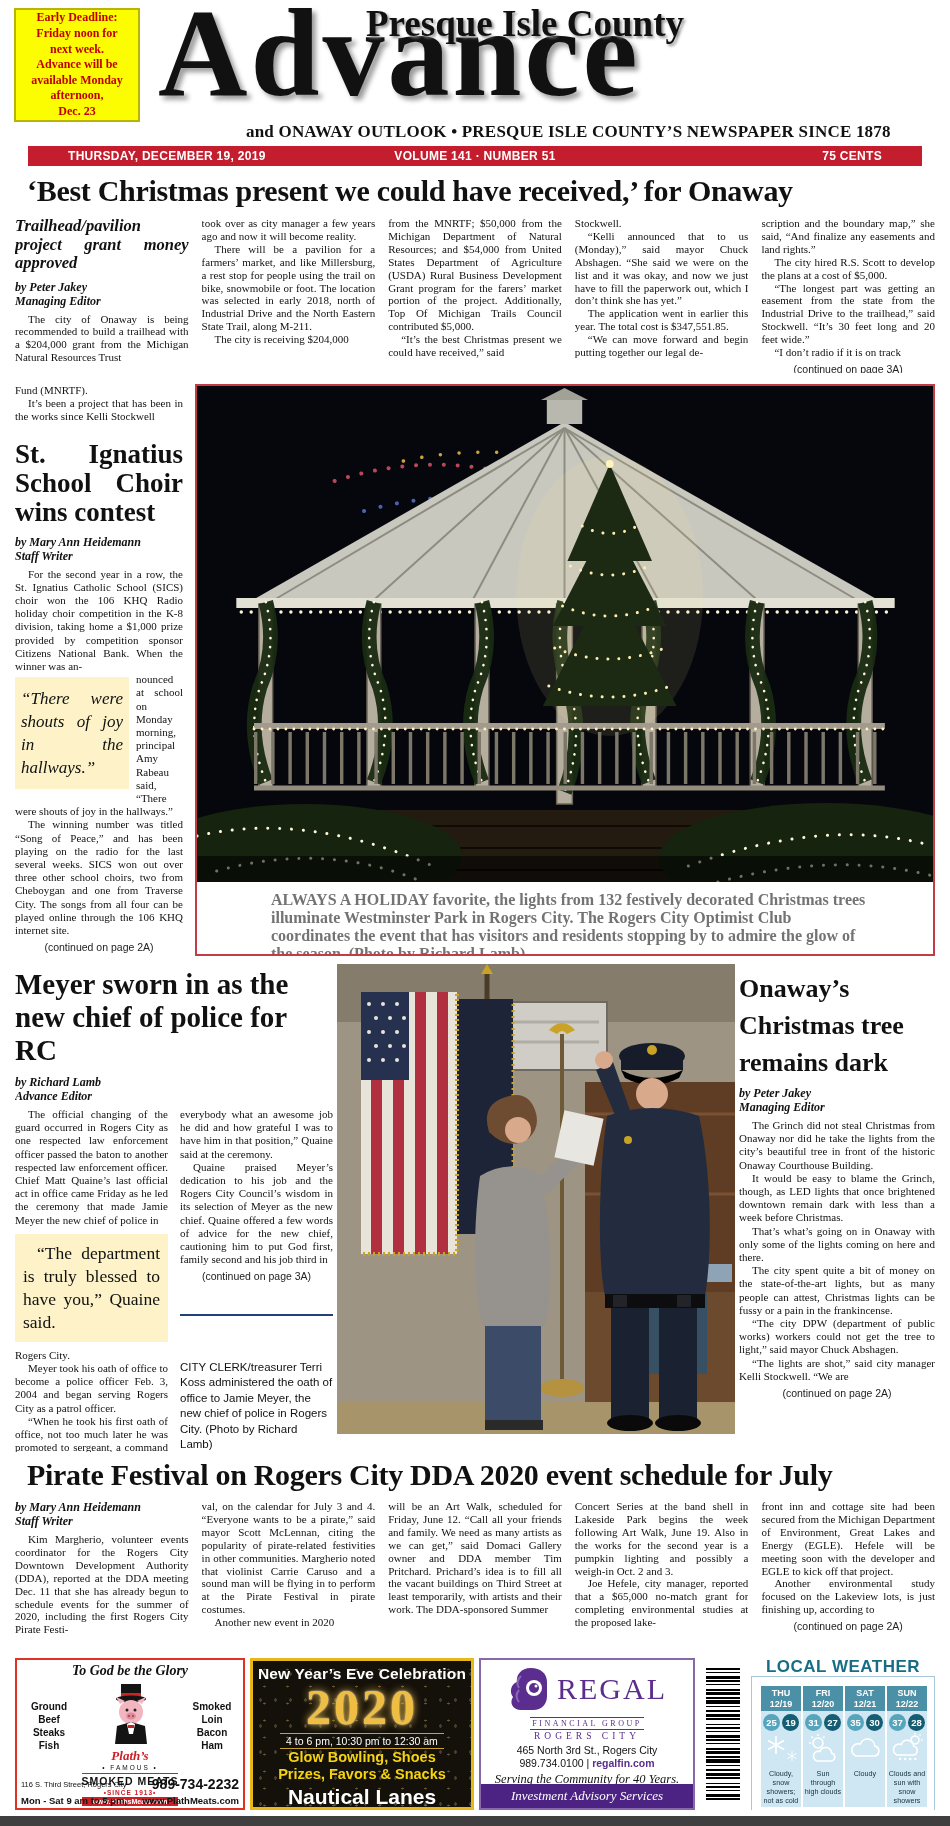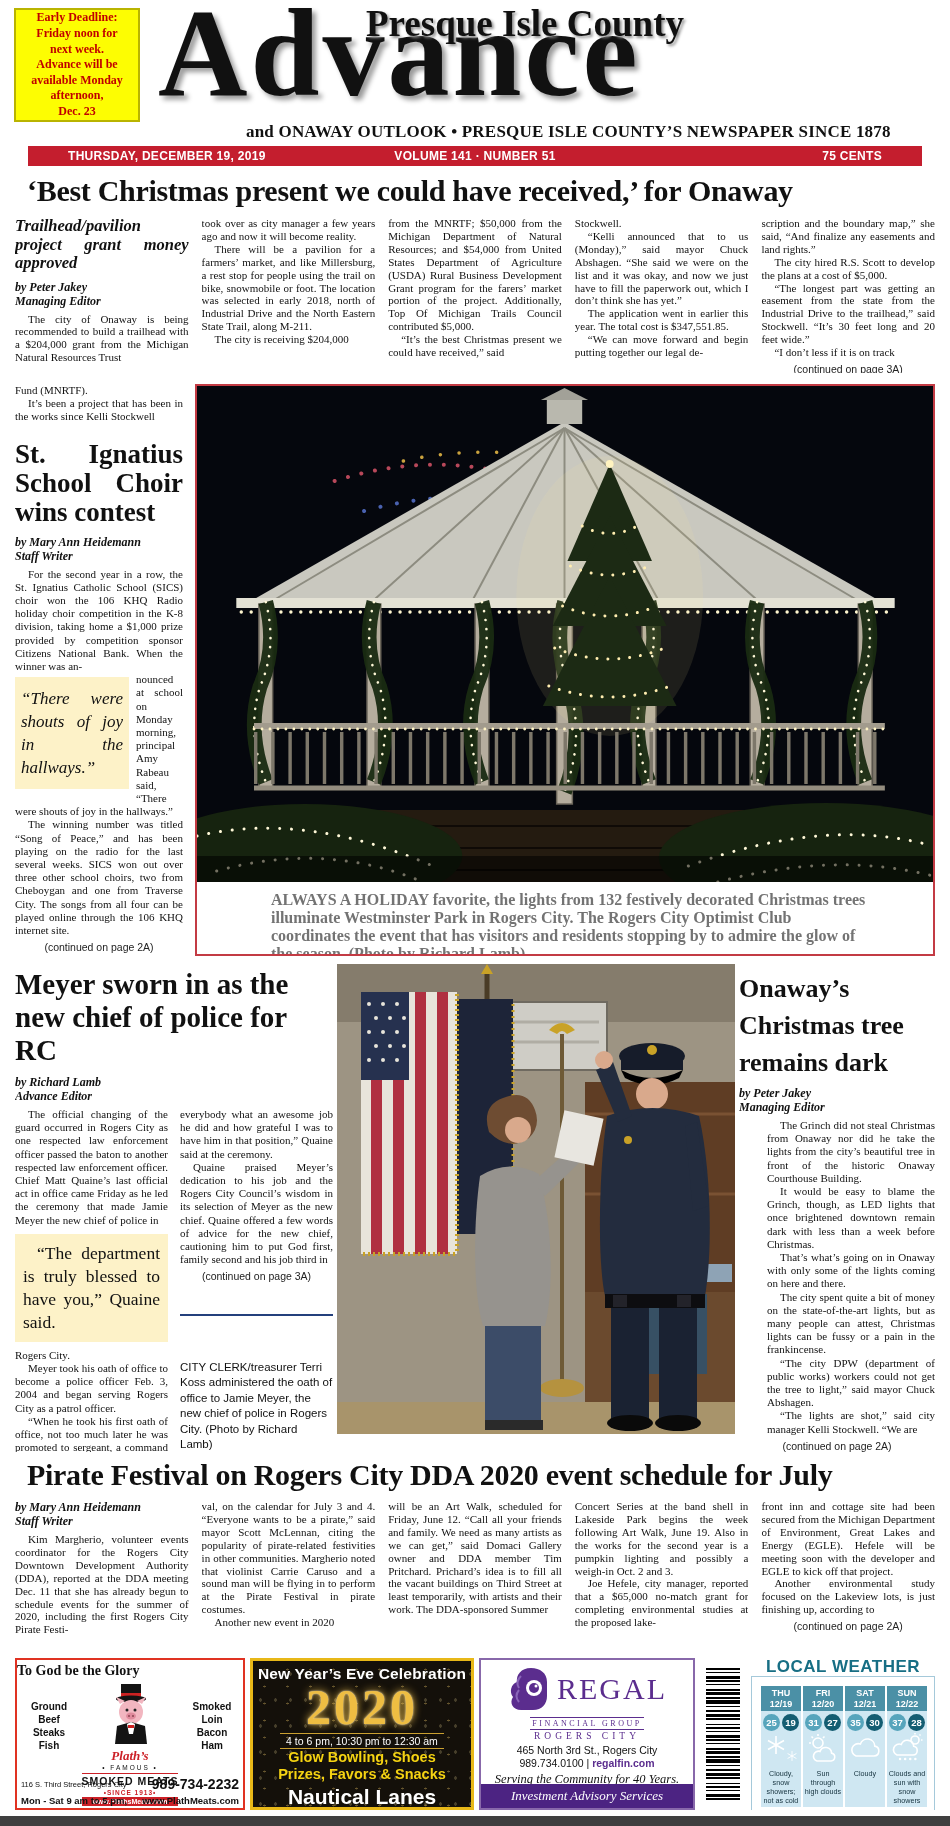--- a/index.html
+++ b/index.html
@@ -58,33 +58,33 @@
   .meyer-headline{font-size:29px;line-height:33px;font-weight:bold;margin:4px 0 8px;}
   .meyer-cols{display:flex;gap:12px;}
   .meyer-cols .mcol{flex:1;font-size:11px;line-height:13.2px;text-align:justify;}
   .pq-meyer{padding:8px 8px;font-size:17.5px;line-height:23px;margin:7px 0;text-indent:14px;}
   .blue-rule{border:none;border-top:2px solid #24407c;margin:30px 0 0;}
   .clerk-caption{font-family:"Liberation Sans",sans-serif;font-size:11.5px;line-height:15.5px;margin-top:44px;text-indent:0;text-align:left;}
   .photo2{width:398px;flex:none;}
   .photo-swear{display:block;width:100%;height:470px;}
   .onaway{flex:1;overflow:hidden;}
   .onaway-headline{font-size:26px;line-height:37px;font-weight:bold;margin:6px 0 5px;}
-  .onaway-body{font-size:11px;line-height:13.2px;text-align:justify;margin-left:28px;}
+  .onaway-body{font-size:11px;line-height:13.2px;text-align:justify;}
 
   
   .pirate{margin:4px 15px 0;height:196px;overflow:hidden;}
   .pirate-headline{font-size:30px;font-weight:bold;white-space:nowrap;letter-spacing:-.3px;margin:2px 0 8px 12px;}
   .pirate .cols5{height:150px;}
 
   
   .ads{display:flex;gap:5px;margin:6px 15px 0;height:152px;}
   .ad{box-sizing:border-box;overflow:hidden;position:relative;}
   .ad-plaths{width:230px;border:2px solid #e03222;background:#fff;font-family:"Liberation Sans",sans-serif;}
-  .pl-motto{position:absolute;top:3px;left:0;right:0;font-family:"Liberation Serif",serif;
-    font-weight:bold;font-size:14px;}
+  .pl-motto{position:absolute;top:3px;left:0;right:0;text-align:center;font-family:"Liberation Serif",serif;
+    font-style:italic;font-weight:bold;font-size:14px;}
   .pl-left{position:absolute;left:4px;top:40px;width:56px;text-align:center;font-weight:bold;font-size:10px;line-height:13px;}
   .pl-right{position:absolute;right:2px;top:40px;width:58px;text-align:center;font-weight:bold;font-size:10px;line-height:13px;}
   .pl-pig{position:absolute;left:84px;top:22px;}
   .pl-brand{position:absolute;left:0;right:0;top:88px;text-align:center;}
   .pl-script{font-family:"Liberation Serif",serif;font-style:italic;font-weight:bold;color:#cc2027;font-size:13px;}
   .pl-famous{font-size:6.5px;letter-spacing:2px;}
   .pl-smoked{font-size:10.5px;font-weight:bold;letter-spacing:1px;border-top:1px solid #cc2027;display:inline-block;padding-top:1px;}
   .pl-since{font-size:6.5px;color:#cc2027;font-weight:bold;letter-spacing:1px;}
   .pl-web1{display:block;width:96px;margin:1px auto 0;background:#cc2027;color:#fff;font-size:7px;font-weight:bold;line-height:9px;}
   .pl-row{position:absolute;left:4px;right:4px;display:flex;justify-content:space-between;align-items:center;}
@@ -182,21 +182,21 @@
           <p>Stockwell.</p>
           <p>“Kelli announced that to us (Monday),” said mayor Chuck Abshagen. “She said we were on the list and it was okay, and now we just have to fill the paperwork out, which I don’t think she has yet.”</p>
           <p>The application went in earlier this year. The total cost is $347,551.85.</p>
           <p>“We can move forward and begin putting together our legal de-</p>
         </div>
       <div class="col cont">
         <div class="cont">
             <p>scription and the boundary map,” she said, “And finalize any easements and land rights.”</p>
             <p>The city hired R.S. Scott to develop the plans at a cost of $5,000.</p>
             <p>“The longest part was getting an easement from the state from the Industrial Drive to the trailhead,” said Stockwell. “It’s 30 feet long and 20 feet wide.”</p>
-            <p>“I don’t less if it is on track</p>
+            <p>“I don’t radio if it is on track</p>
           </div>
         <div class="continued">(continued on page 3A)</div>
       </div>
     </div>
   </section>
 
   <div class="mid">
 
     <aside class="left-rail">
       <p class="flush" style="text-indent:0">Fund (MNRTF).</p>

